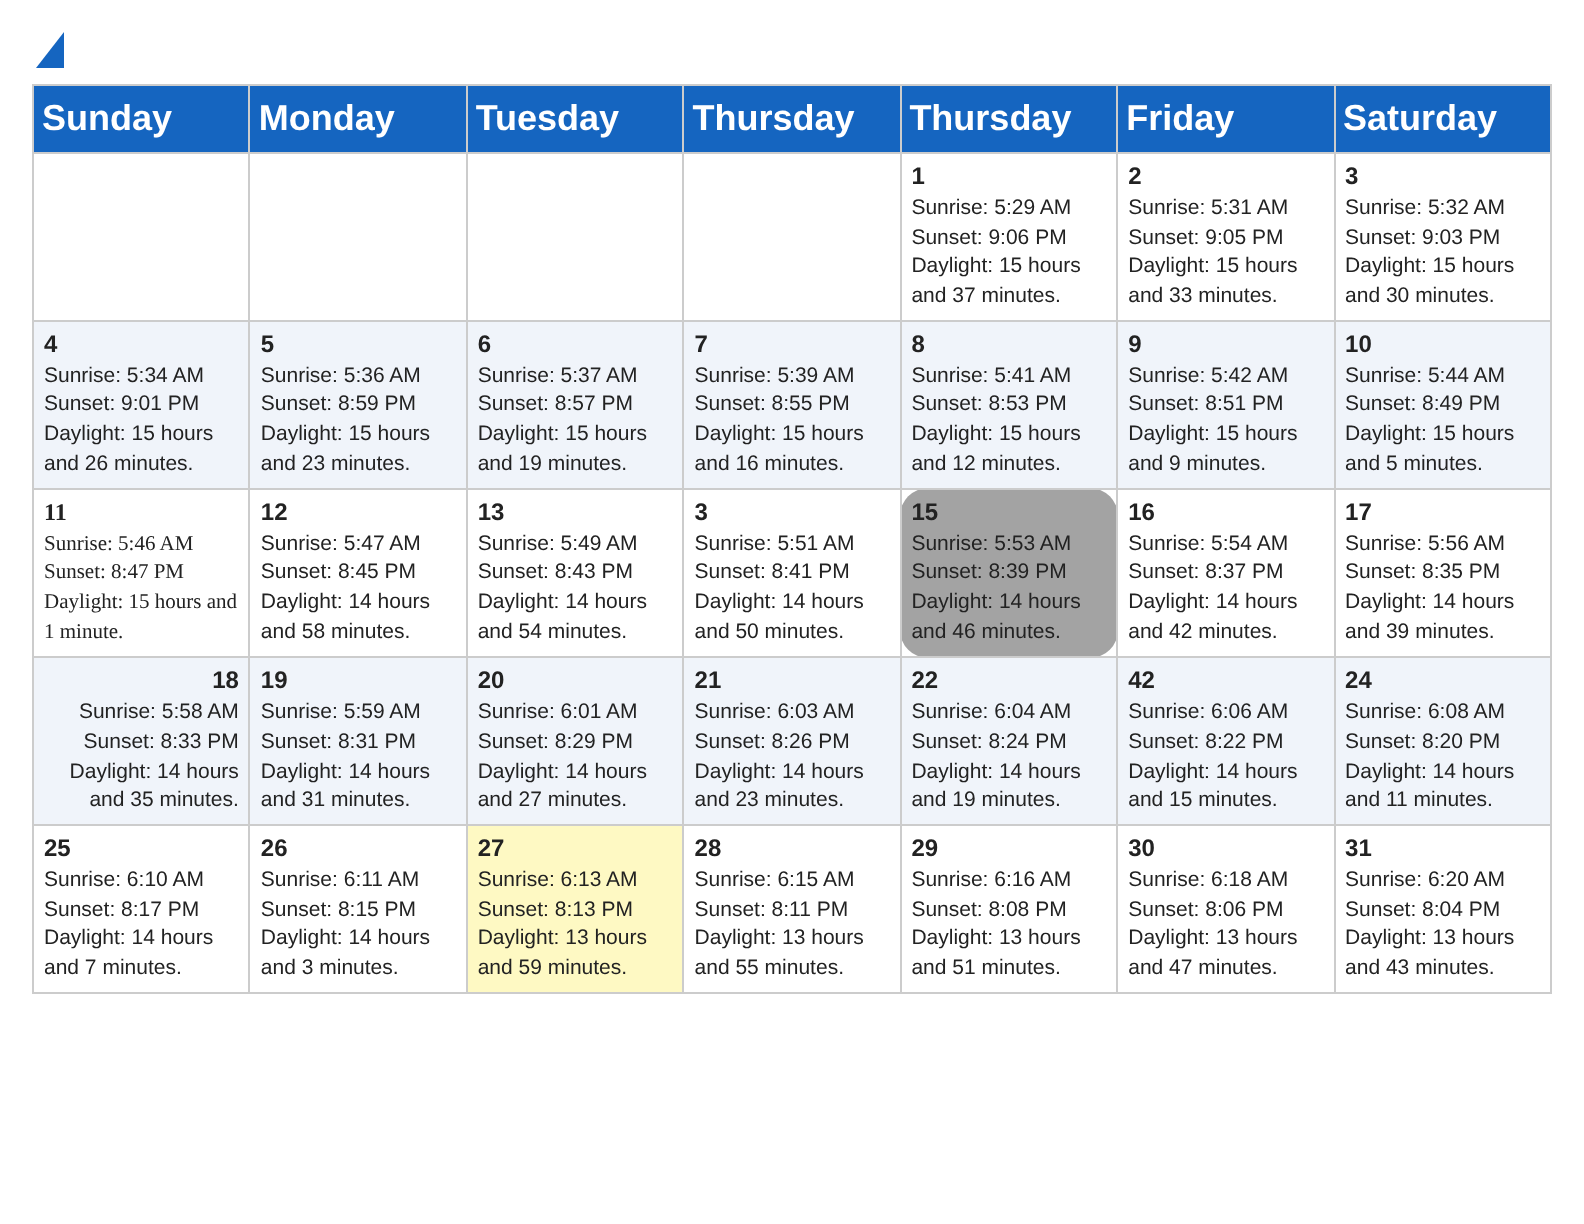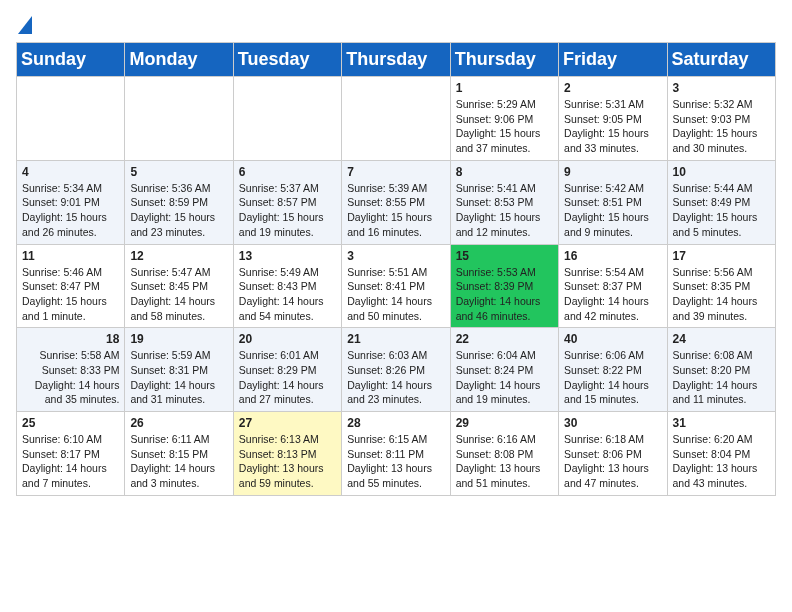--- a/index.html
+++ b/index.html
@@ -135,35 +135,35 @@
       <tr>
         <td style="background: rgb(240, 244, 250);"><span class="day-num">4</span><span class="cell-text">Sunrise: 5:34 AM<br>Sunset: 9:01 PM<br>Daylight: 15 hours and 26 minutes.</span></td>
         <td style="background: rgb(240, 244, 250);"><span class="day-num">5</span><span class="cell-text">Sunrise: 5:36 AM<br>Sunset: 8:59 PM<br>Daylight: 15 hours and 23 minutes.</span></td>
         <td style="background: rgb(240, 244, 250);"><span class="day-num">6</span><span class="cell-text">Sunrise: 5:37 AM<br>Sunset: 8:57 PM<br>Daylight: 15 hours and 19 minutes.</span></td>
         <td style="background: rgb(240, 244, 250);"><span class="day-num">7</span><span class="cell-text">Sunrise: 5:39 AM<br>Sunset: 8:55 PM<br>Daylight: 15 hours and 16 minutes.</span></td>
         <td style="background: rgb(240, 244, 250);"><span class="day-num">8</span><span class="cell-text">Sunrise: 5:41 AM<br>Sunset: 8:53 PM<br>Daylight: 15 hours and 12 minutes.</span></td>
         <td style="background: rgb(240, 244, 250);"><span class="day-num">9</span><span class="cell-text">Sunrise: 5:42 AM<br>Sunset: 8:51 PM<br>Daylight: 15 hours and 9 minutes.</span></td>
         <td style="background: rgb(240, 244, 250);"><span class="day-num">10</span><span class="cell-text">Sunrise: 5:44 AM<br>Sunset: 8:49 PM<br>Daylight: 15 hours and 5 minutes.</span></td>
       </tr>
       <tr>
-        <td style="background: rgb(255, 255, 255);"><span class="day-num">11</span><span class="cell-text">Sunrise: 5:46 AM<br>Sunset: 8:47 PM<br>Daylight: 15 hours and 1 minute.</span></td>
+        <td style="background: rgb(255, 255, 255); font-family: Liberation Serif, serif;"><span class="day-num">11</span><span class="cell-text">Sunrise: 5:46 AM<br>Sunset: 8:47 PM<br>Daylight: 15 hours and 1 minute.</span></td>
         <td style="background: rgb(255, 255, 255);"><span class="day-num">12</span><span class="cell-text">Sunrise: 5:47 AM<br>Sunset: 8:45 PM<br>Daylight: 14 hours and 58 minutes.</span></td>
         <td style="background: rgb(255, 255, 255);"><span class="day-num">13</span><span class="cell-text">Sunrise: 5:49 AM<br>Sunset: 8:43 PM<br>Daylight: 14 hours and 54 minutes.</span></td>
         <td style="background: rgb(255, 255, 255);"><span class="day-num">3</span><span class="cell-text">Sunrise: 5:51 AM<br>Sunset: 8:41 PM<br>Daylight: 14 hours and 50 minutes.</span></td>
-        <td style="background: #22c55e;"><span class="day-num">15</span><span class="cell-text">Sunrise: 5:53 AM<br>Sunset: 8:39 PM<br>Daylight: 14 hours and 46 minutes.</span></td>
+        <td style="background: #a3a3a3; border-radius: 14px;"><span class="day-num">15</span><span class="cell-text">Sunrise: 5:53 AM<br>Sunset: 8:39 PM<br>Daylight: 14 hours and 46 minutes.</span></td>
         <td style="background: rgb(255, 255, 255);"><span class="day-num">16</span><span class="cell-text">Sunrise: 5:54 AM<br>Sunset: 8:37 PM<br>Daylight: 14 hours and 42 minutes.</span></td>
         <td style="background: rgb(255, 255, 255); border-radius: 25px;"><span class="day-num">17</span><span class="cell-text">Sunrise: 5:56 AM<br>Sunset: 8:35 PM<br>Daylight: 14 hours and 39 minutes.</span></td>
       </tr>
       <tr>
         <td style="background: rgb(240, 244, 250); text-align: right;"><span class="day-num">18</span><span class="cell-text">Sunrise: 5:58 AM<br>Sunset: 8:33 PM<br>Daylight: 14 hours and 35 minutes.</span></td>
         <td style="background: rgb(240, 244, 250);"><span class="day-num">19</span><span class="cell-text">Sunrise: 5:59 AM<br>Sunset: 8:31 PM<br>Daylight: 14 hours and 31 minutes.</span></td>
         <td style="background: rgb(240, 244, 250);"><span class="day-num">20</span><span class="cell-text">Sunrise: 6:01 AM<br>Sunset: 8:29 PM<br>Daylight: 14 hours and 27 minutes.</span></td>
         <td style="background: rgb(240, 244, 250);"><span class="day-num">21</span><span class="cell-text">Sunrise: 6:03 AM<br>Sunset: 8:26 PM<br>Daylight: 14 hours and 23 minutes.</span></td>
         <td style="background: rgb(240, 244, 250);"><span class="day-num">22</span><span class="cell-text">Sunrise: 6:04 AM<br>Sunset: 8:24 PM<br>Daylight: 14 hours and 19 minutes.</span></td>
-        <td style="background: rgb(240, 244, 250);"><span class="day-num">40</span><span class="cell-text">Sunrise: 6:06 AM<br>Sunset: 8:22 PM<br>Daylight: 14 hours and 15 minutes.</span></td>
+        <td style="background: rgb(240, 244, 250);"><span class="day-num">42</span><span class="cell-text">Sunrise: 6:06 AM<br>Sunset: 8:22 PM<br>Daylight: 14 hours and 15 minutes.</span></td>
         <td style="background: rgb(240, 244, 250);"><span class="day-num">24</span><span class="cell-text">Sunrise: 6:08 AM<br>Sunset: 8:20 PM<br>Daylight: 14 hours and 11 minutes.</span></td>
       </tr>
       <tr>
         <td style="background: rgb(255, 255, 255);"><span class="day-num">25</span><span class="cell-text">Sunrise: 6:10 AM<br>Sunset: 8:17 PM<br>Daylight: 14 hours and 7 minutes.</span></td>
         <td style="background: rgb(255, 255, 255);"><span class="day-num">26</span><span class="cell-text">Sunrise: 6:11 AM<br>Sunset: 8:15 PM<br>Daylight: 14 hours and 3 minutes.</span></td>
         <td style="background: #fef9c3;"><span class="day-num">27</span><span class="cell-text">Sunrise: 6:13 AM<br>Sunset: 8:13 PM<br>Daylight: 13 hours and 59 minutes.</span></td>
         <td style="background: rgb(255, 255, 255);"><span class="day-num">28</span><span class="cell-text">Sunrise: 6:15 AM<br>Sunset: 8:11 PM<br>Daylight: 13 hours and 55 minutes.</span></td>
         <td style="background: rgb(255, 255, 255);"><span class="day-num">29</span><span class="cell-text">Sunrise: 6:16 AM<br>Sunset: 8:08 PM<br>Daylight: 13 hours and 51 minutes.</span></td>
         <td style="background: rgb(255, 255, 255);"><span class="day-num">30</span><span class="cell-text">Sunrise: 6:18 AM<br>Sunset: 8:06 PM<br>Daylight: 13 hours and 47 minutes.</span></td>
         <td style="background: rgb(255, 255, 255);"><span class="day-num">31</span><span class="cell-text">Sunrise: 6:20 AM<br>Sunset: 8:04 PM<br>Daylight: 13 hours and 43 minutes.</span></td>

